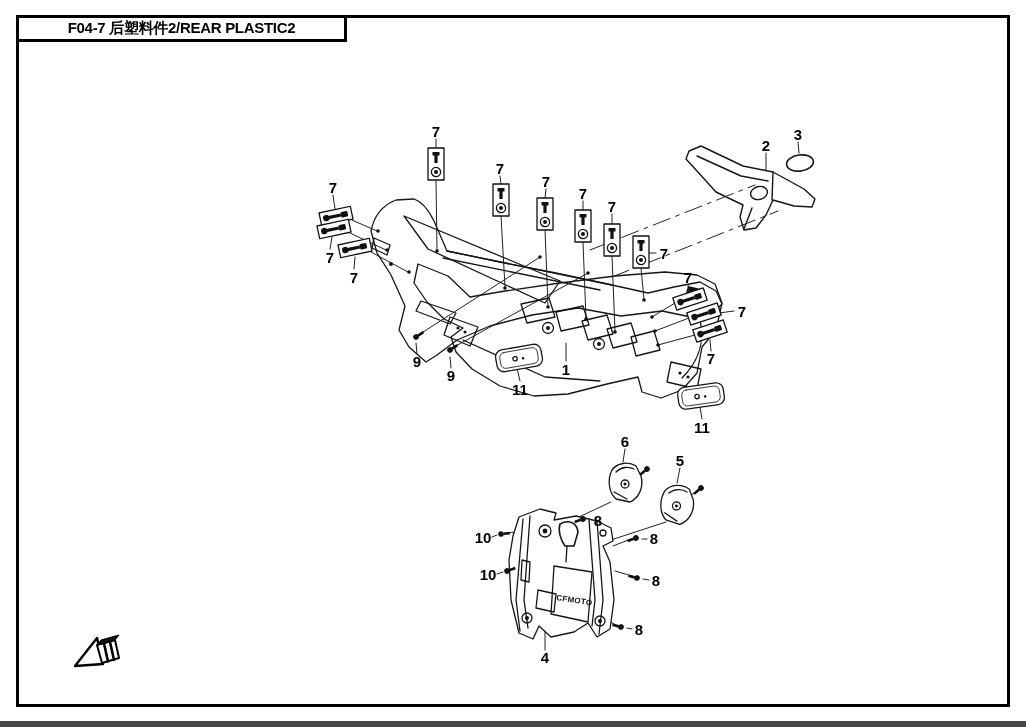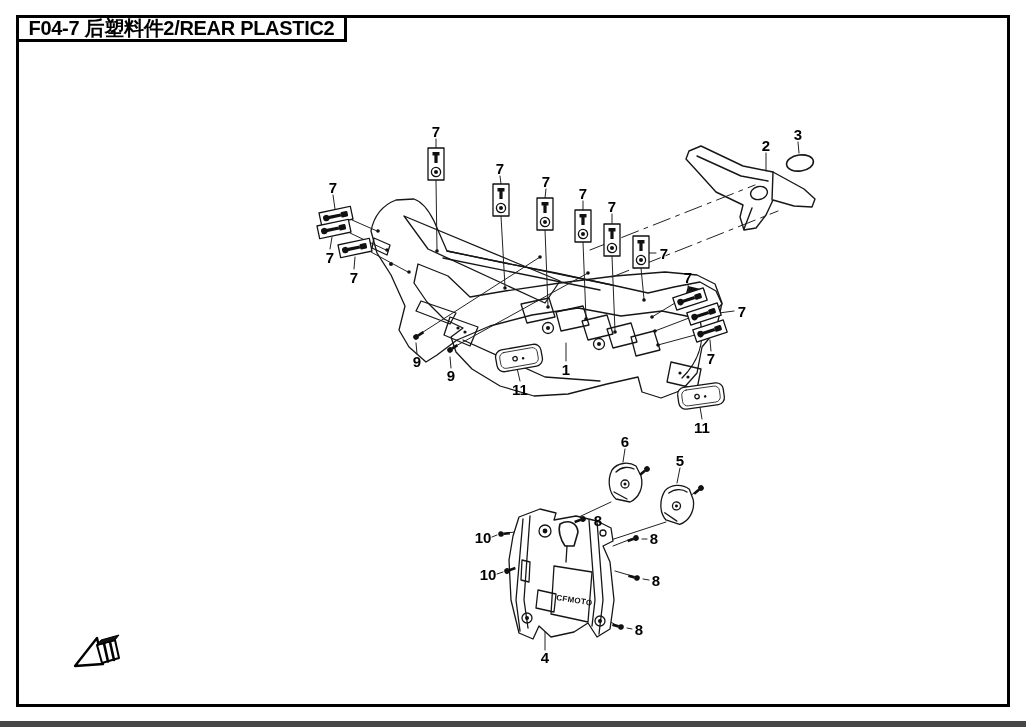--- a/index.html
+++ b/index.html
@@ -8,21 +8,21 @@
     font-family:"Liberation Sans",sans-serif;overflow:hidden;
   }
   .frame{
     position:absolute;left:16px;top:15px;width:994px;height:692px;
     border:3px solid #000;box-sizing:border-box;background:transparent;
   }
   .title-box{
     position:absolute;left:16px;top:15px;width:331px;height:27px;
     border:3px solid #000;box-sizing:border-box;background:#fff;
     display:flex;align-items:center;justify-content:center;
-    font-weight:bold;font-size:20px;letter-spacing:-0.3px;color:#000;
+    font-weight:bold;font-size:15px;letter-spacing:-0.3px;color:#000;
     z-index:5;white-space:nowrap;
   }
   .svg-layer{position:absolute;left:0;top:0;z-index:2;}
   .callout-layer{position:absolute;left:0;top:0;width:1026px;height:728px;z-index:4;pointer-events:none;}
   .callout{
     position:absolute;transform:translate(-50%,-50%);
     font-weight:700;font-size:15px;line-height:1;color:#000;
   }
   .bottom-bar{position:absolute;left:0;top:721px;width:1026px;height:6px;z-index:6;}
 </style>

